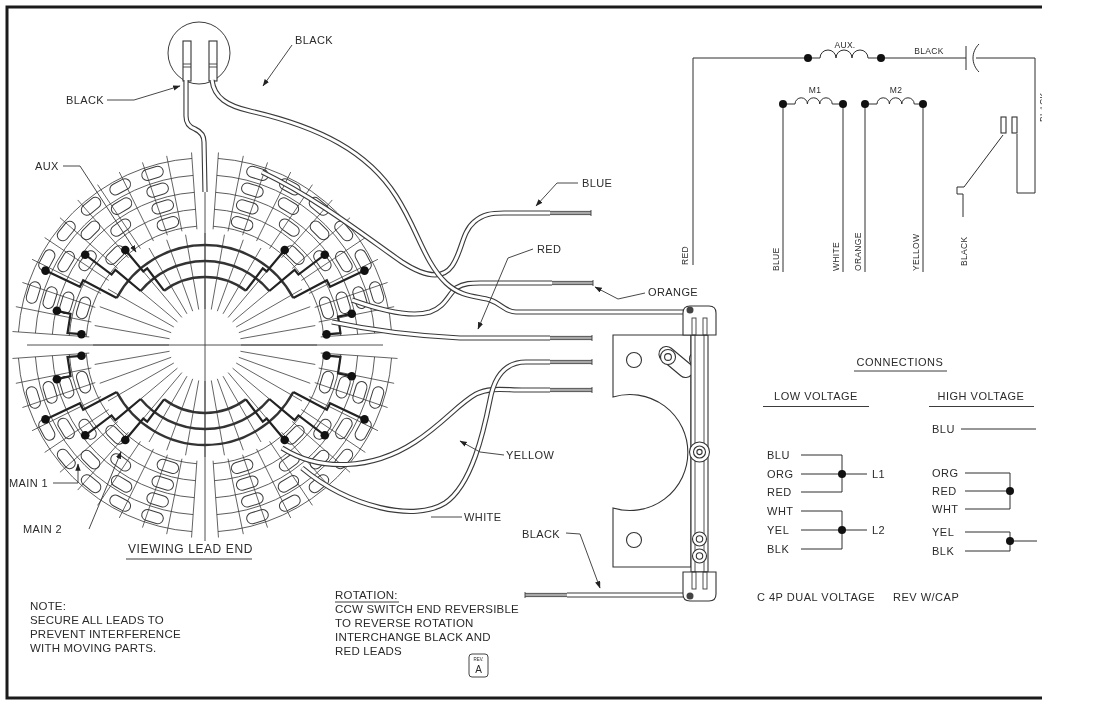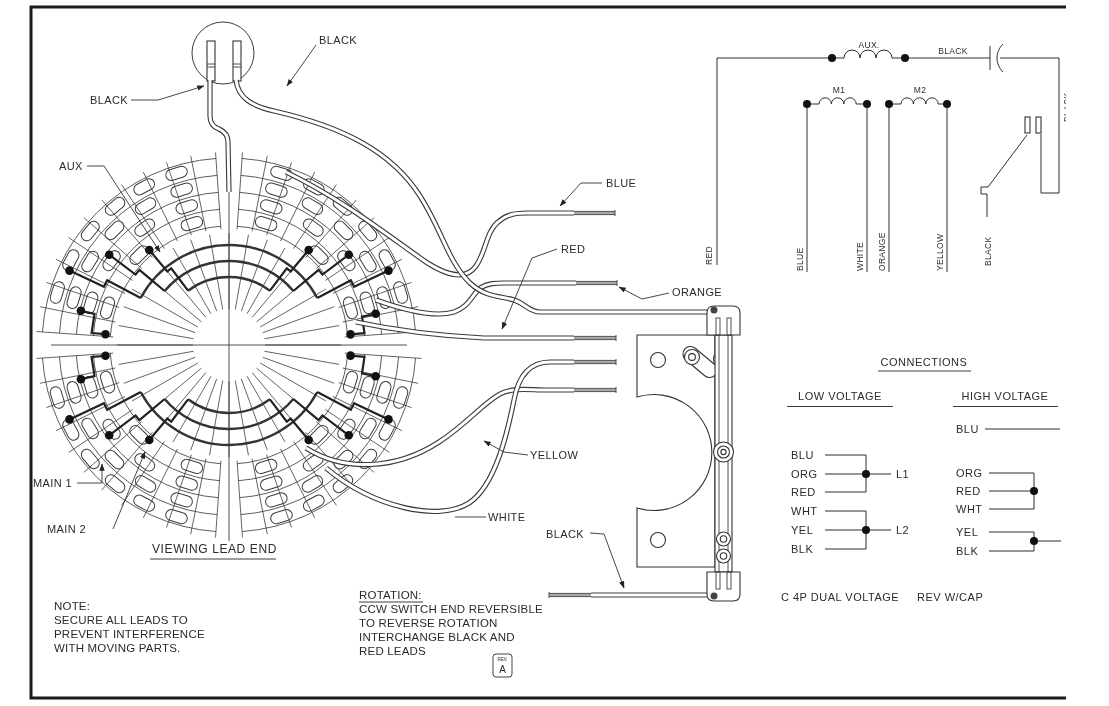--- a/index.html
+++ b/index.html
@@ -1,16 +1,16 @@
 <!DOCTYPE html>
 <html><head>
 <meta charset="utf-8">
 <style>
   html,body{margin:0;padding:0;background:#fff;}
-  .sheet{position:relative;width:1042px;height:706px;background:#fff;overflow:hidden;margin-left:24px;}
+  .sheet{position:relative;width:1042px;height:706px;background:#fff;overflow:hidden;}
   svg{position:absolute;left:0;top:0;}
   svg text{font-family:"Liberation Sans","DejaVu Sans",sans-serif;fill:#2b2b2b;}
   .lbl{font-size:11px;letter-spacing:.4px;}
   .big{font-size:12px;letter-spacing:.6px;}
   .note{font-size:11.5px;letter-spacing:.2px;}
   .conn{font-size:11px;letter-spacing:.5px;}
   .sch{font-size:8.5px;letter-spacing:.3px;}
   .tiny{font-size:4.5px;}
   .rev{font-size:10px;}
   .thin{stroke:#3c3c3c;stroke-width:1;fill:none;}

